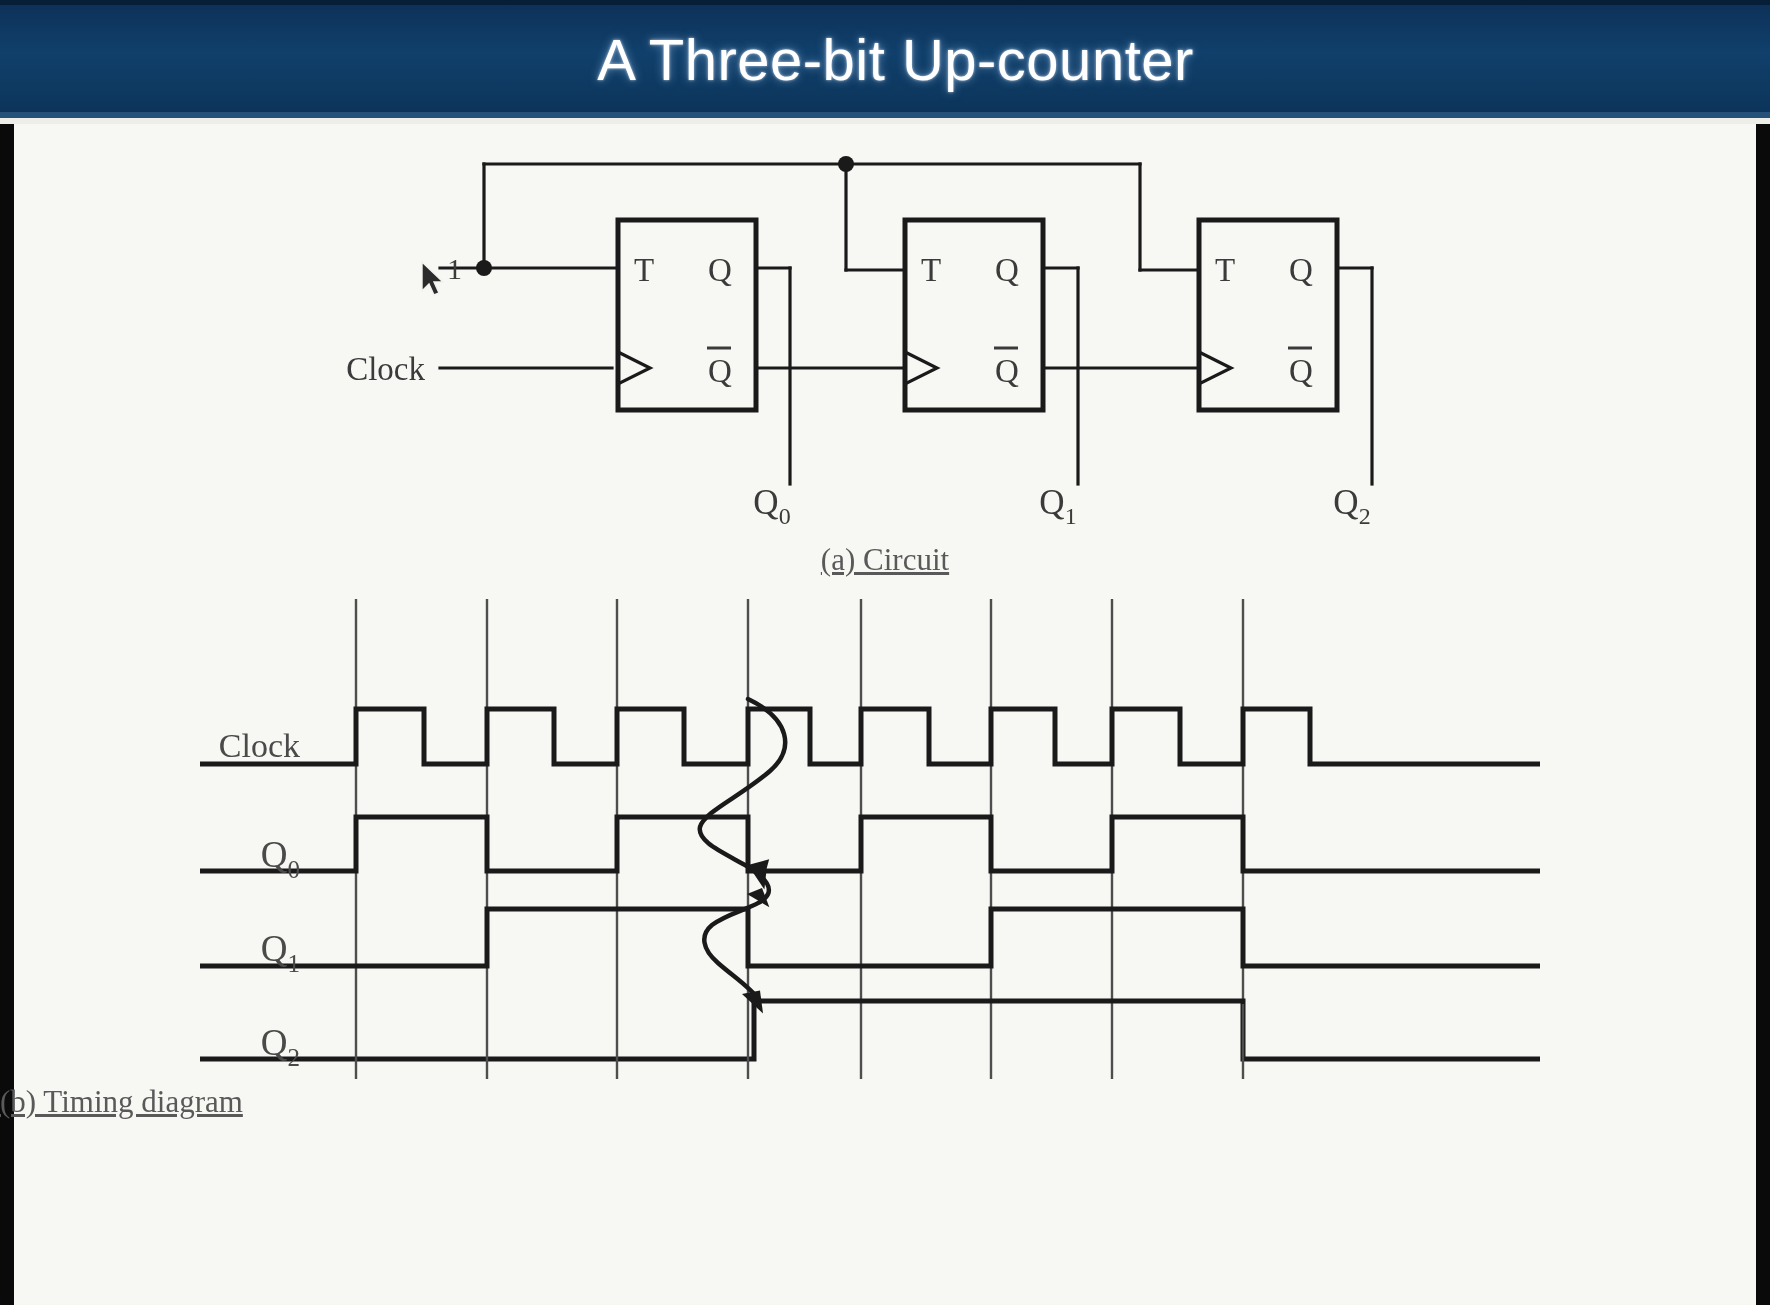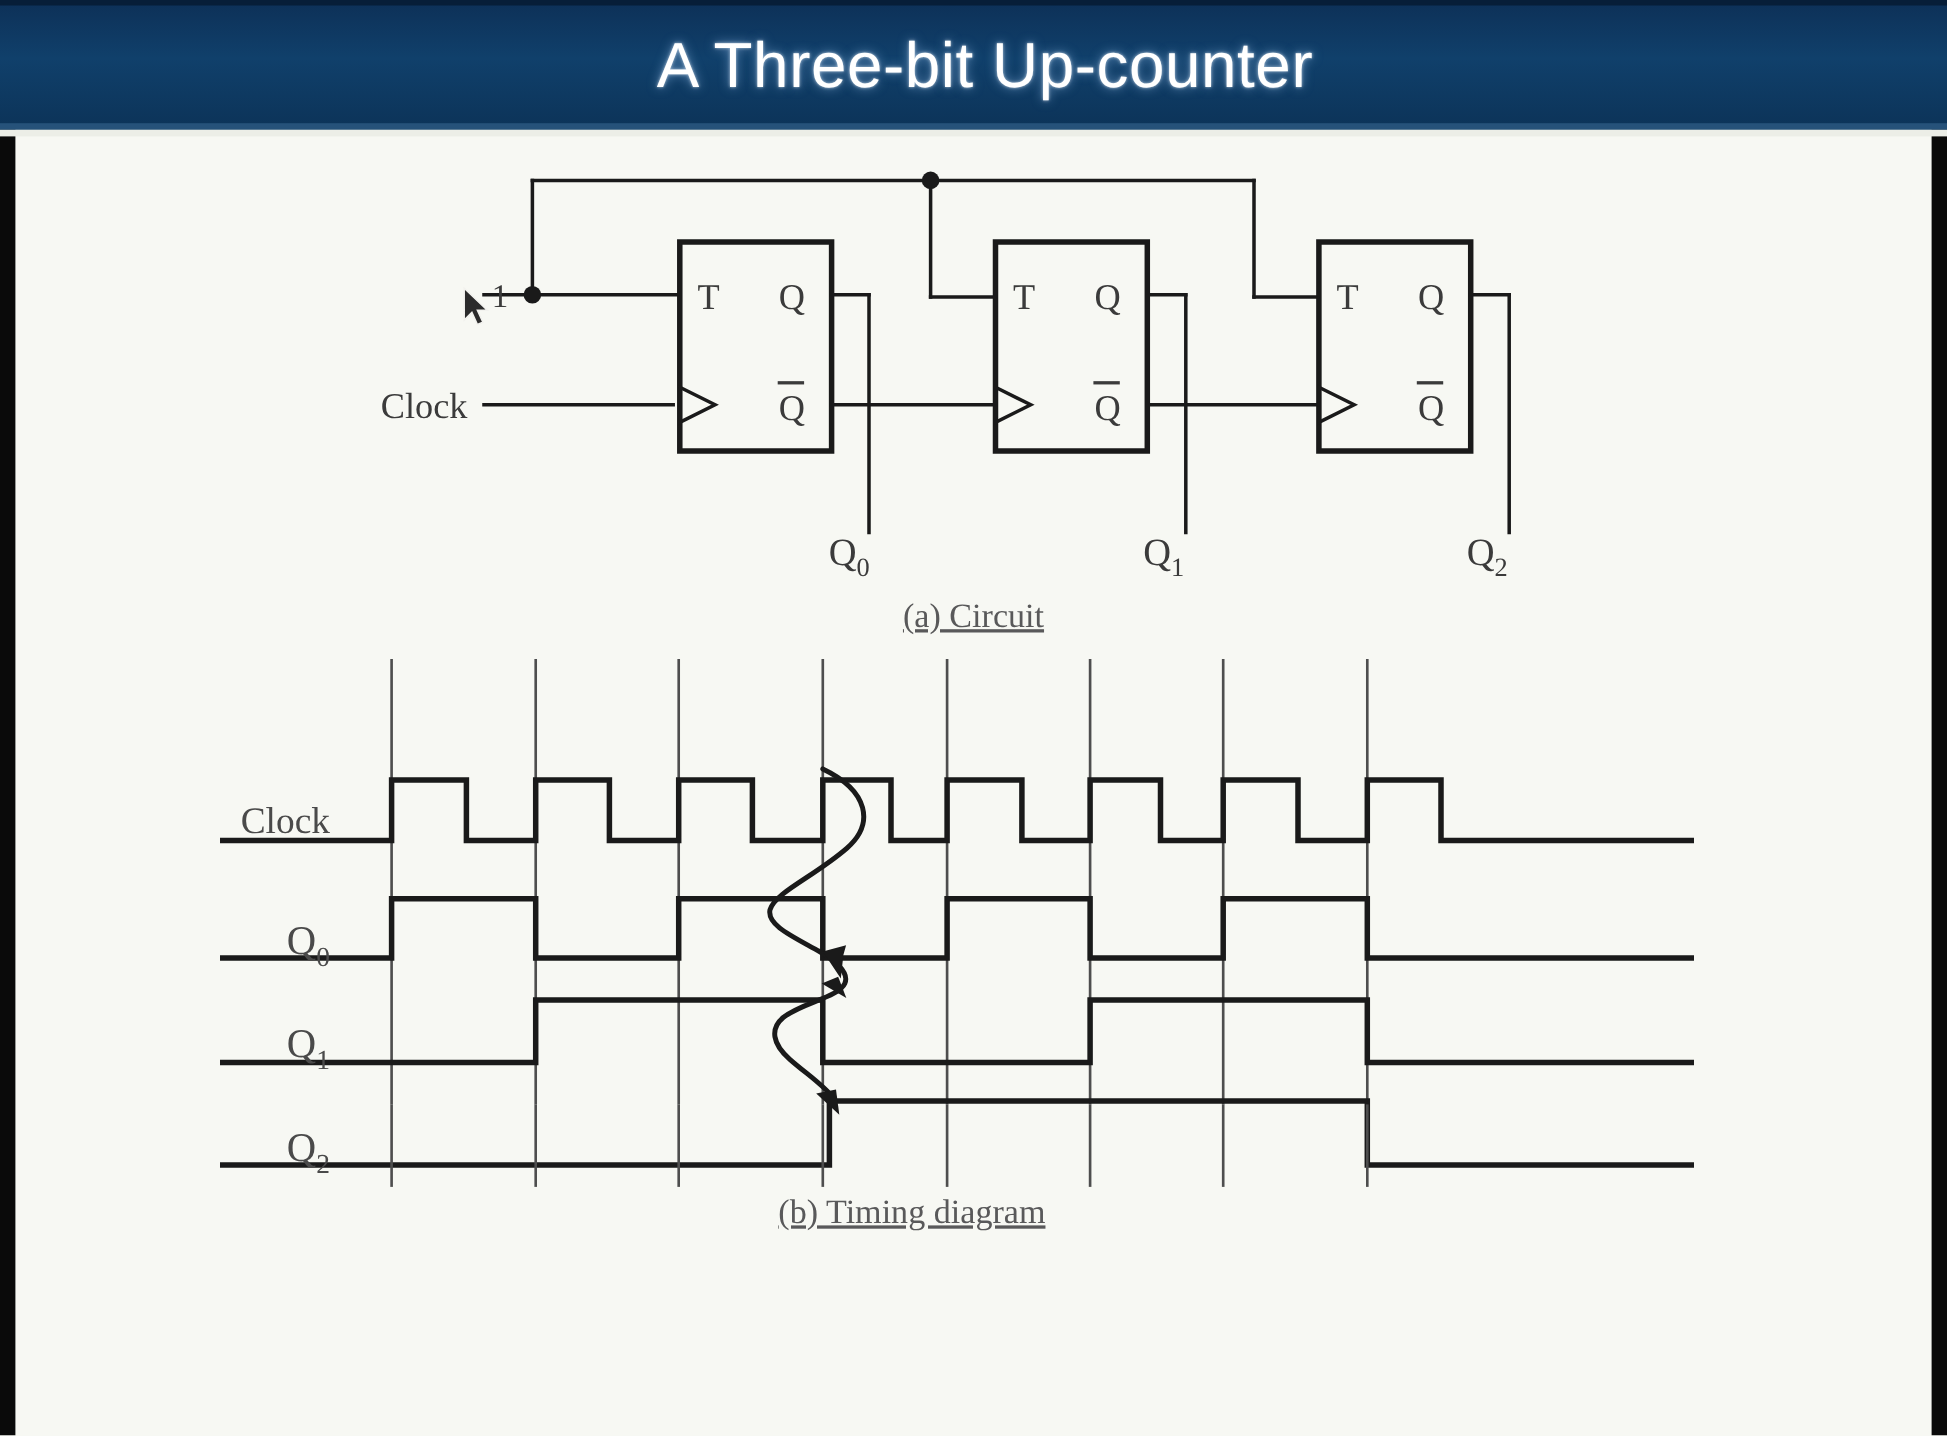--- a/index.html
+++ b/index.html
@@ -47,21 +47,21 @@
   svg{display:block;}
   .cap{
     position:absolute;
     font-family:"Liberation Serif",serif;
     color:#59595a;
     font-size:31px;
     white-space:nowrap;
     text-decoration:underline;
   }
   .cap-a{left:0;top:418px;width:1770px;text-align:center;}
-  .cap-b{left:16px;top:960px;width:1626px;text-align:center;}
+  .cap-b{left:0;top:960px;width:1626px;text-align:left;}
   .sidebar-dark{
     position:absolute;left:0;top:0;width:14px;height:1305px;
     background:#0a0a0a;
   }
   .sidebar-dark.right{left:1756px;}
 </style>
 </head>
 <body>
 
 <div id="slide">

